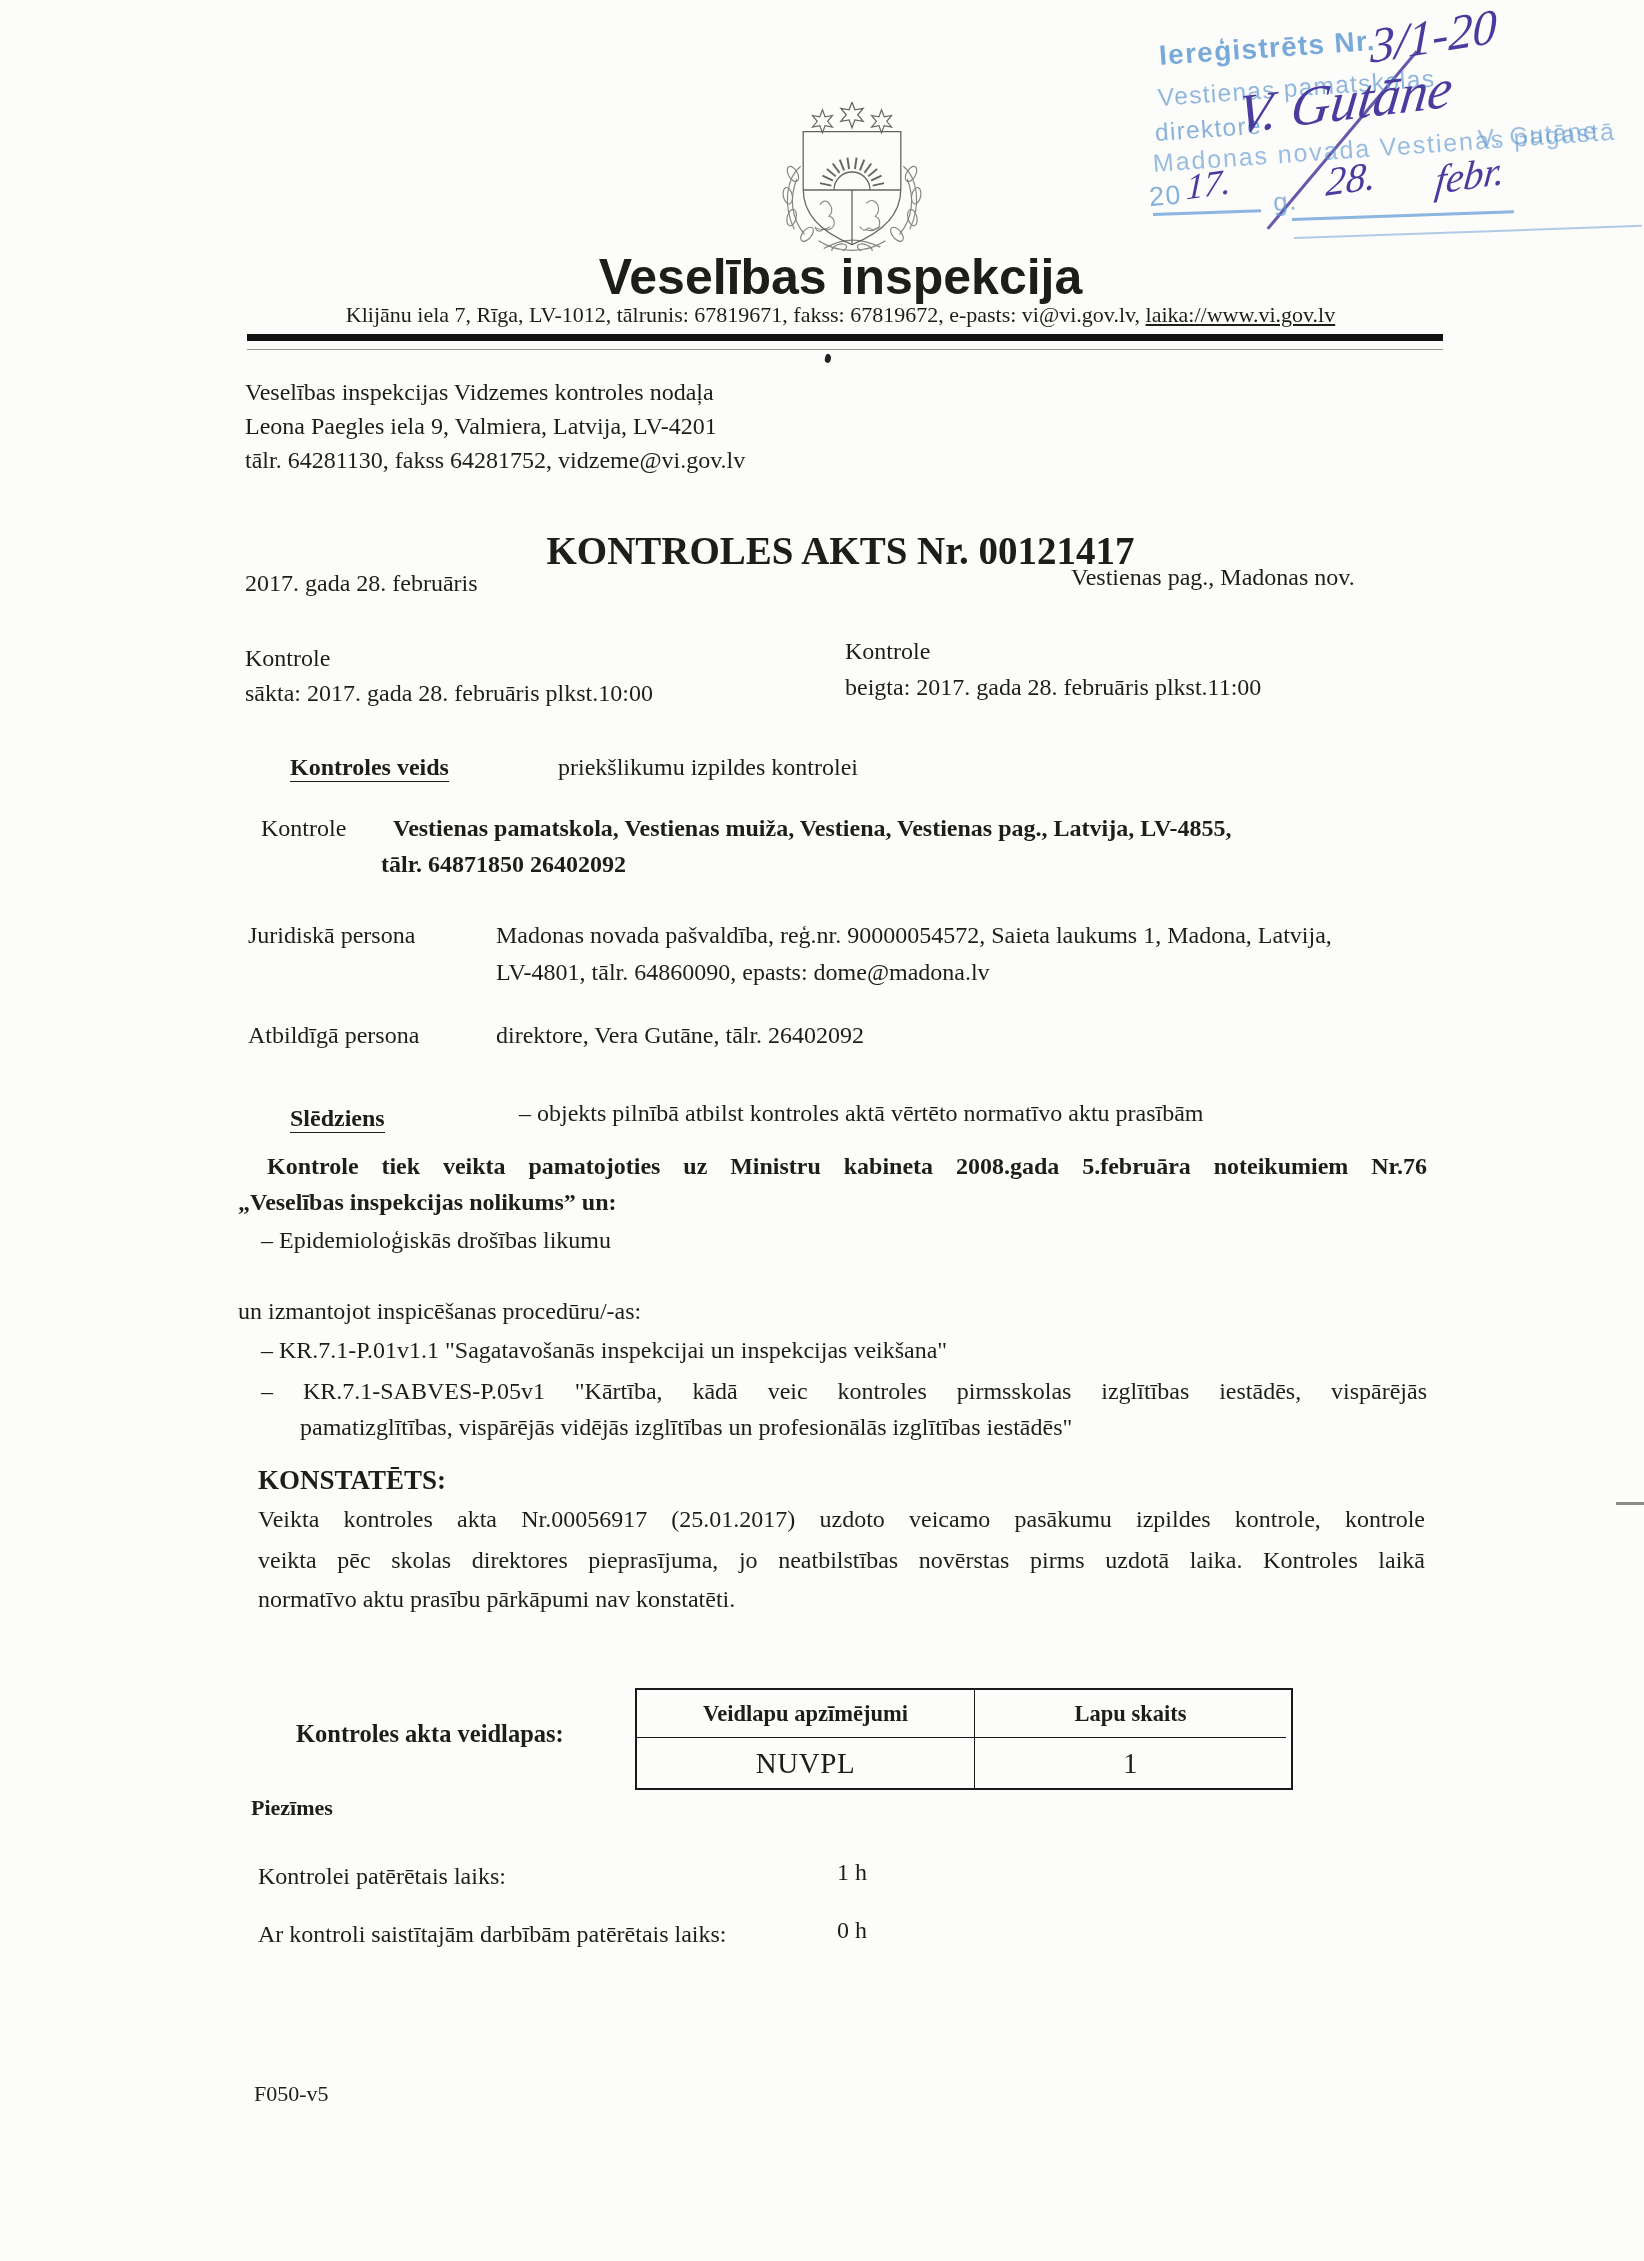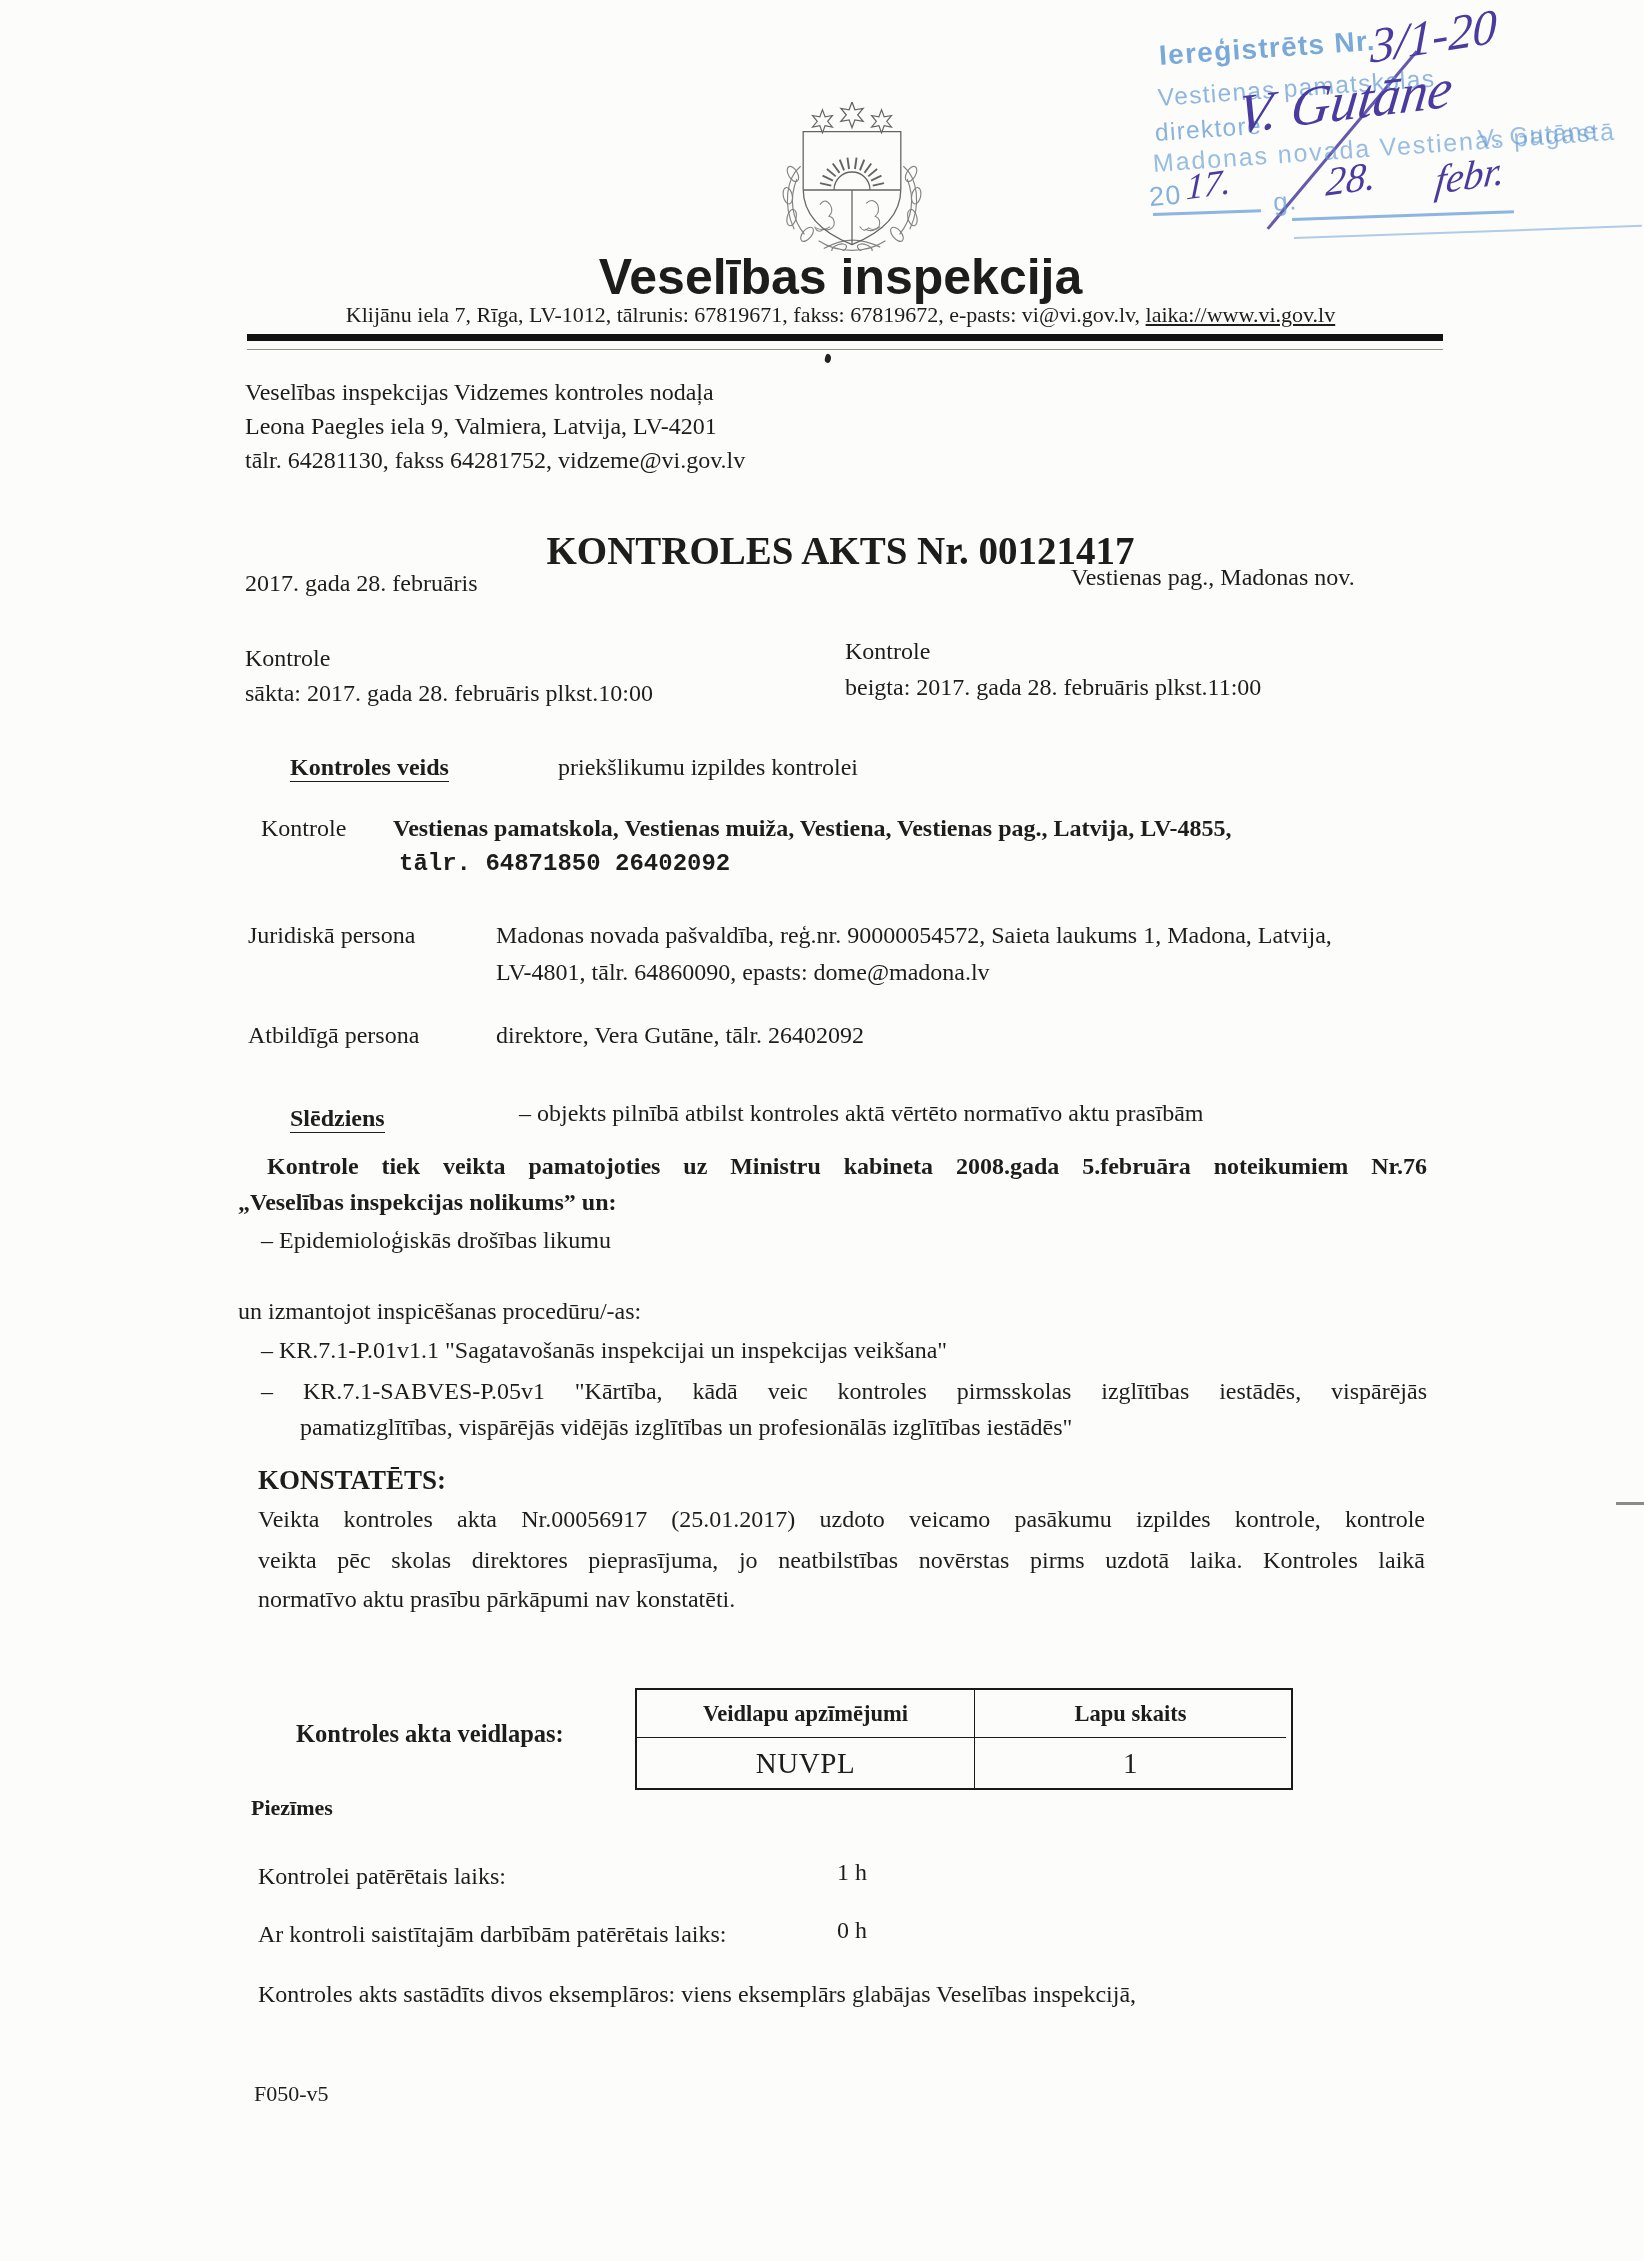--- a/index.html
+++ b/index.html
@@ -146,21 +146,21 @@
   <div class="t" style="left:245px;top:643px;">Kontrole</div>
   <div class="t" style="left:245px;top:678px;">sākta: 2017. gada 28. februāris plkst.10:00</div>
   <div class="t" style="left:845px;top:636px;">Kontrole</div>
   <div class="t" style="left:845px;top:672px;">beigta: 2017. gada 28. februāris plkst.11:00</div>
 
   <div class="t b" style="left:290px;top:752px;"><span class="underline-label">Kontroles veids</span></div>
   <div class="t" style="left:558px;top:752px;">priekšlikumu izpildes kontrolei</div>
 
   <div class="t" style="left:261px;top:813px;">Kontrole</div>
   <div class="t b" style="left:393px;top:813px;">Vestienas pamatskola, Vestienas muiža, Vestiena, Vestienas pag., Latvija, LV-4855,</div>
-  <div class="t b" style="left:399px;top:849px;font-family:Liberation Mono, monospace;">tālr. 64871850 26402092</div>
+  <div class="t b" style="left:381px;top:849px;">tālr. 64871850 26402092</div>
 
   <div class="t" style="left:248px;top:920px;">Juridiskā persona</div>
   <div class="t" style="left:496px;top:920px;">Madonas novada pašvaldība, reģ.nr. 90000054572, Saieta laukums 1, Madona, Latvija,</div>
   <div class="t" style="left:496px;top:957px;">LV-4801, tālr. 64860090, epasts: dome@madona.lv</div>
 
   <div class="t" style="left:248px;top:1020px;">Atbildīgā persona</div>
   <div class="t" style="left:496px;top:1020px;">direktore, Vera Gutāne, tālr. 26402092</div>
 
   <div class="t b" style="left:290px;top:1103px;"><span class="underline-label">Slēdziens</span></div>
   <div class="t" style="left:519px;top:1098px;">–  objekts pilnībā atbilst kontroles aktā vērtēto normatīvo aktu prasībām</div>
@@ -190,18 +190,17 @@
   </div>
 
   <div class="t b" style="left:251px;top:1794px;font-size:22px;">Piezīmes</div>
 
   <div class="t" style="left:258px;top:1861px;">Kontrolei patērētais laiks:</div>
   <div class="t" style="left:837px;top:1857px;">1 h</div>
 
   <div class="t" style="left:258px;top:1919px;">Ar kontroli saistītajām darbībām patērētais laiks:</div>
   <div class="t" style="left:837px;top:1915px;">0 h</div>
 
-  <div class="t" style="left:258px;top:1979px;">Kontroles akts sastādīts divos eksemplāros: viens eksemplārs glabājas Veselības inspekcijā,</div>
 
   <div class="t" style="left:254px;top:2080px;font-size:22px;">F050-v5</div>
 
 </div>
 
 
 </body></html>

